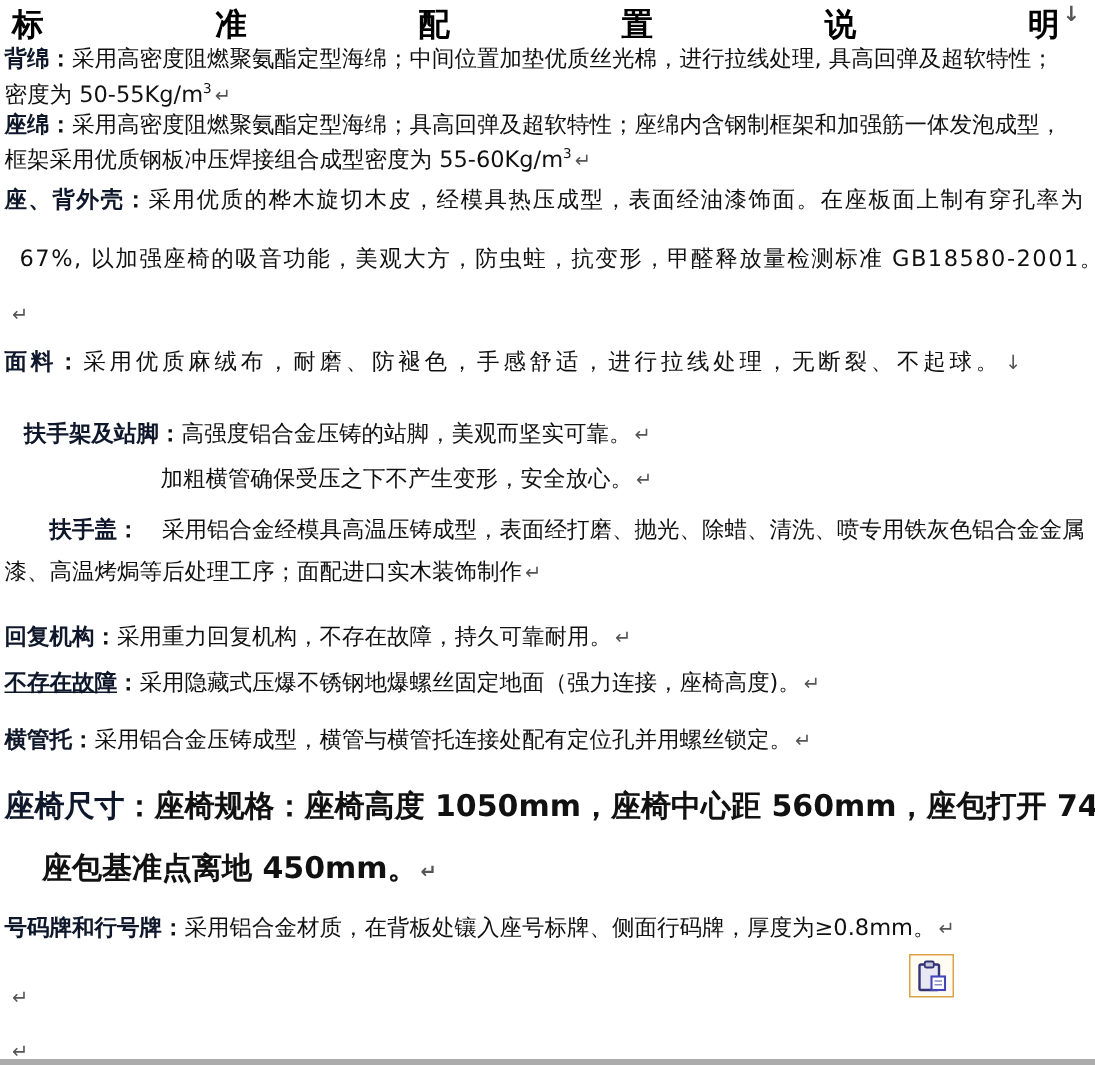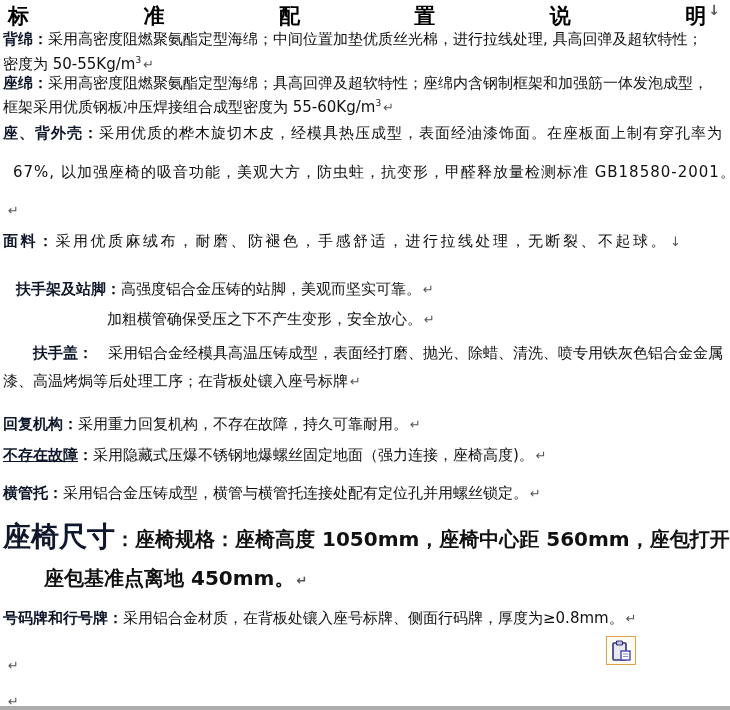--- a/index.html
+++ b/index.html
@@ -41,21 +41,21 @@
     color: #000000;
   }
   .title-row .tchar { letter-spacing: 0; }
   .title-last { display: flex; align-items: flex-start; }
   .title-row .mark { font-size: 14px; }
   .big {
     font-size: 20px;
     font-weight: bold;
     line-height: 26px;
   }
-  .big .label { font-size: 28px; }
+  .big .label { font-size: 20px; }
   .spread { letter-spacing: 2.5px; }
   .spread1 { letter-spacing: 1px; }
   .pilcrow {
     position: absolute;
     color: #555555;
     font-size: 13px;
   }
   .paste-btn {
     position: absolute;
     top: 636px; left: 606px;
@@ -120,39 +120,39 @@
   <span class="label">扶手架及站脚</span><span class="sep">：</span><span>高强度铝合金压铸的站脚，美观而坚实可靠。</span><span class="mark">↵</span>
 </div>
 <div class="line" style="top:309px; left:107px;">
   <span>加粗横管确保受压之下不产生变形，安全放心。</span><span class="mark">↵</span>
 </div>
 
 <div class="line" style="top:343px; left:3px;margin-left:30px;">
   <span class="label">扶手盖</span><span class="sep">：</span><span>　采用铝合金经模具高温压铸成型，表面经打磨、抛光、除蜡、清洗、喷专用铁灰色铝合金金属</span>
 </div>
 <div class="line" style="top:371px; left:3px;">
-  <span>漆、高温烤焗等后处理工序；在背板处镶入座号标牌</span><span class="mark">↵</span>
+  <span>漆、高温烤焗等后处理工序；面配进口实木装饰制作</span><span class="mark">↵</span>
 </div>
 
 <div class="line" style="top:414px; left:3px;">
   <span class="label">回复机构</span><span class="sep">：</span><span>采用重力回复机构，不存在故障，持久可靠耐用。</span><span class="mark">↵</span>
 </div>
 
 <div class="line" style="top:445px; left:3px;">
   <span class="label label-underline">不存在故障</span><span class="sep">：</span><span>采用隐藏式压爆不锈钢地爆螺丝固定地面（强力连接，座椅高度)。</span><span class="mark">↵</span>
 </div>
 
 <div class="line" style="top:483px; left:3px;">
   <span class="label">横管托</span><span class="sep">：</span><span>采用铝合金压铸成型，横管与横管托连接处配有定位孔并用螺丝锁定。</span><span class="mark">↵</span>
 </div>
 
 <div class="line big" style="top:524px; left:3px;">
   <span class="label">座椅尺寸</span><span class="sep">：</span><span>座椅规格：座椅高度 1050mm，座椅中心距 560mm，座包打开 740mm</span>
 </div>
-<div class="line big" style="top:565px; left:44px;">
+<div class="line big" style="top:565px; left:28px;">
   <span>座包基准点离地 450mm。</span><span class="mark">↵</span>
 </div>
 
 <div class="line" style="top:608px; left:3px;text-align:right;">
   <span class="label">号码牌和行号牌</span><span class="sep">：</span><span>采用铝合金材质，在背板处镶入座号标牌、侧面行码牌，厚度为≥0.8mm。</span><span class="mark">↵</span>
 </div>
 
 <div class="paste-btn">
   <span style="display:inline-flex;">
     <svg width="22" height="22" viewBox="0 0 22 22">

